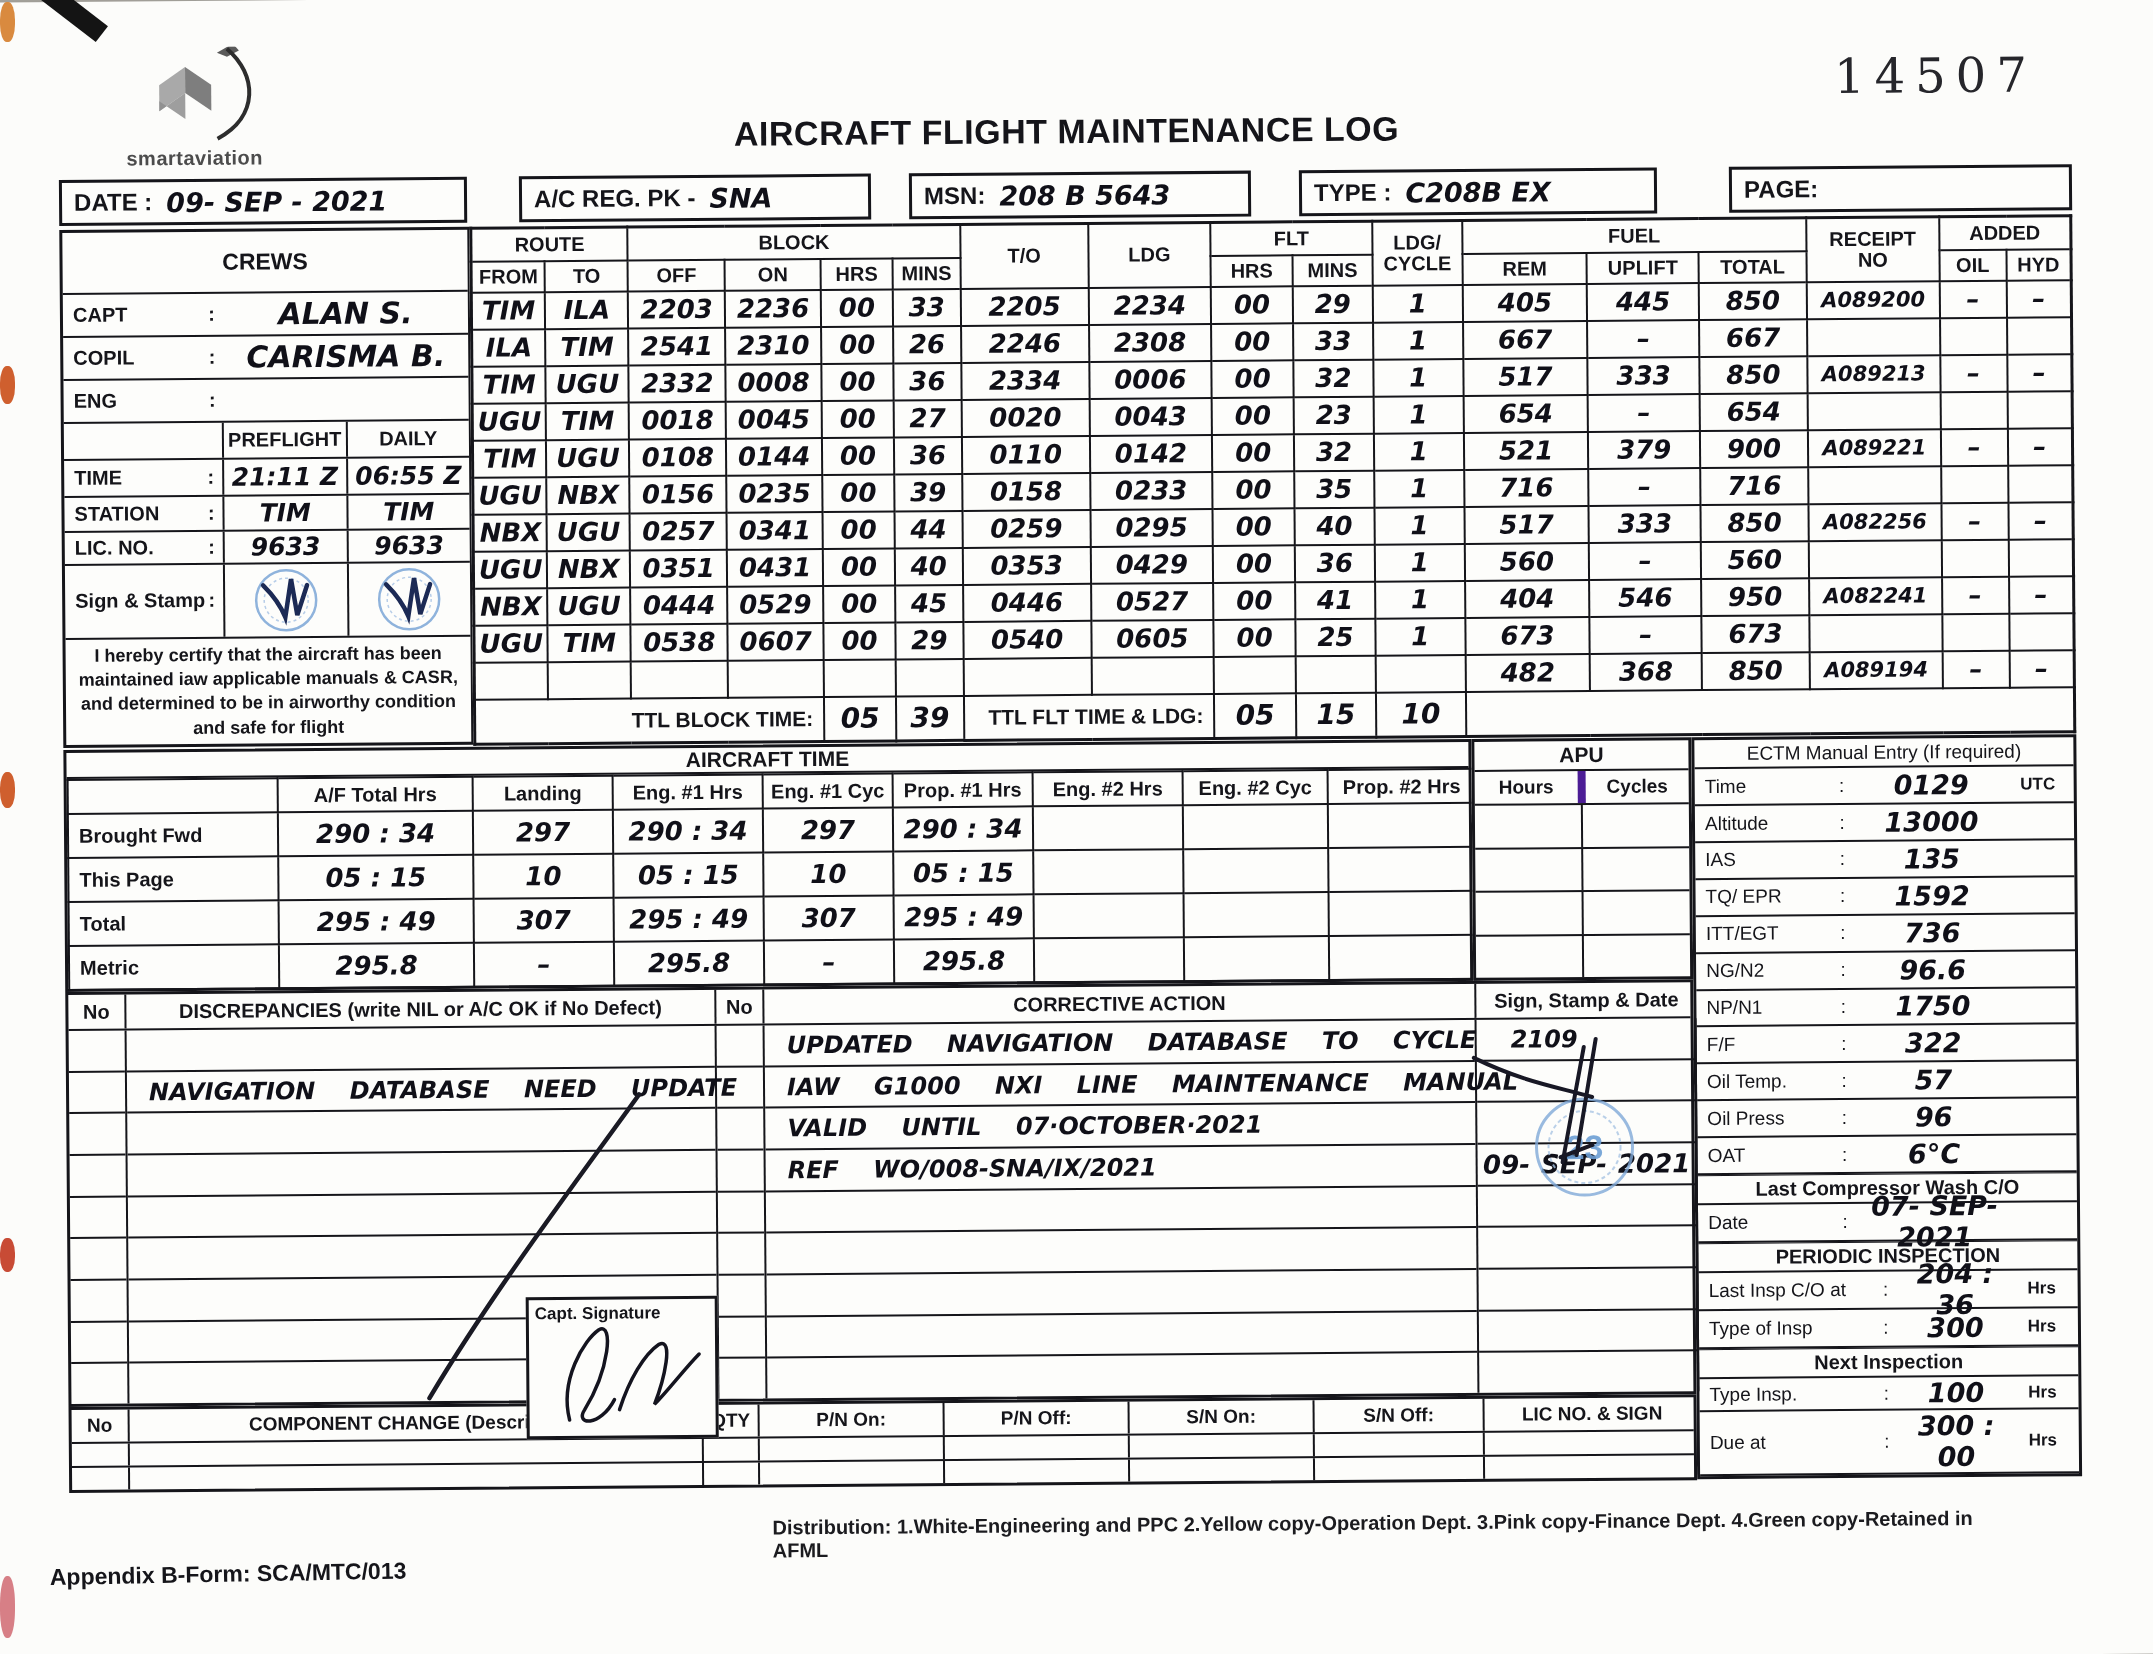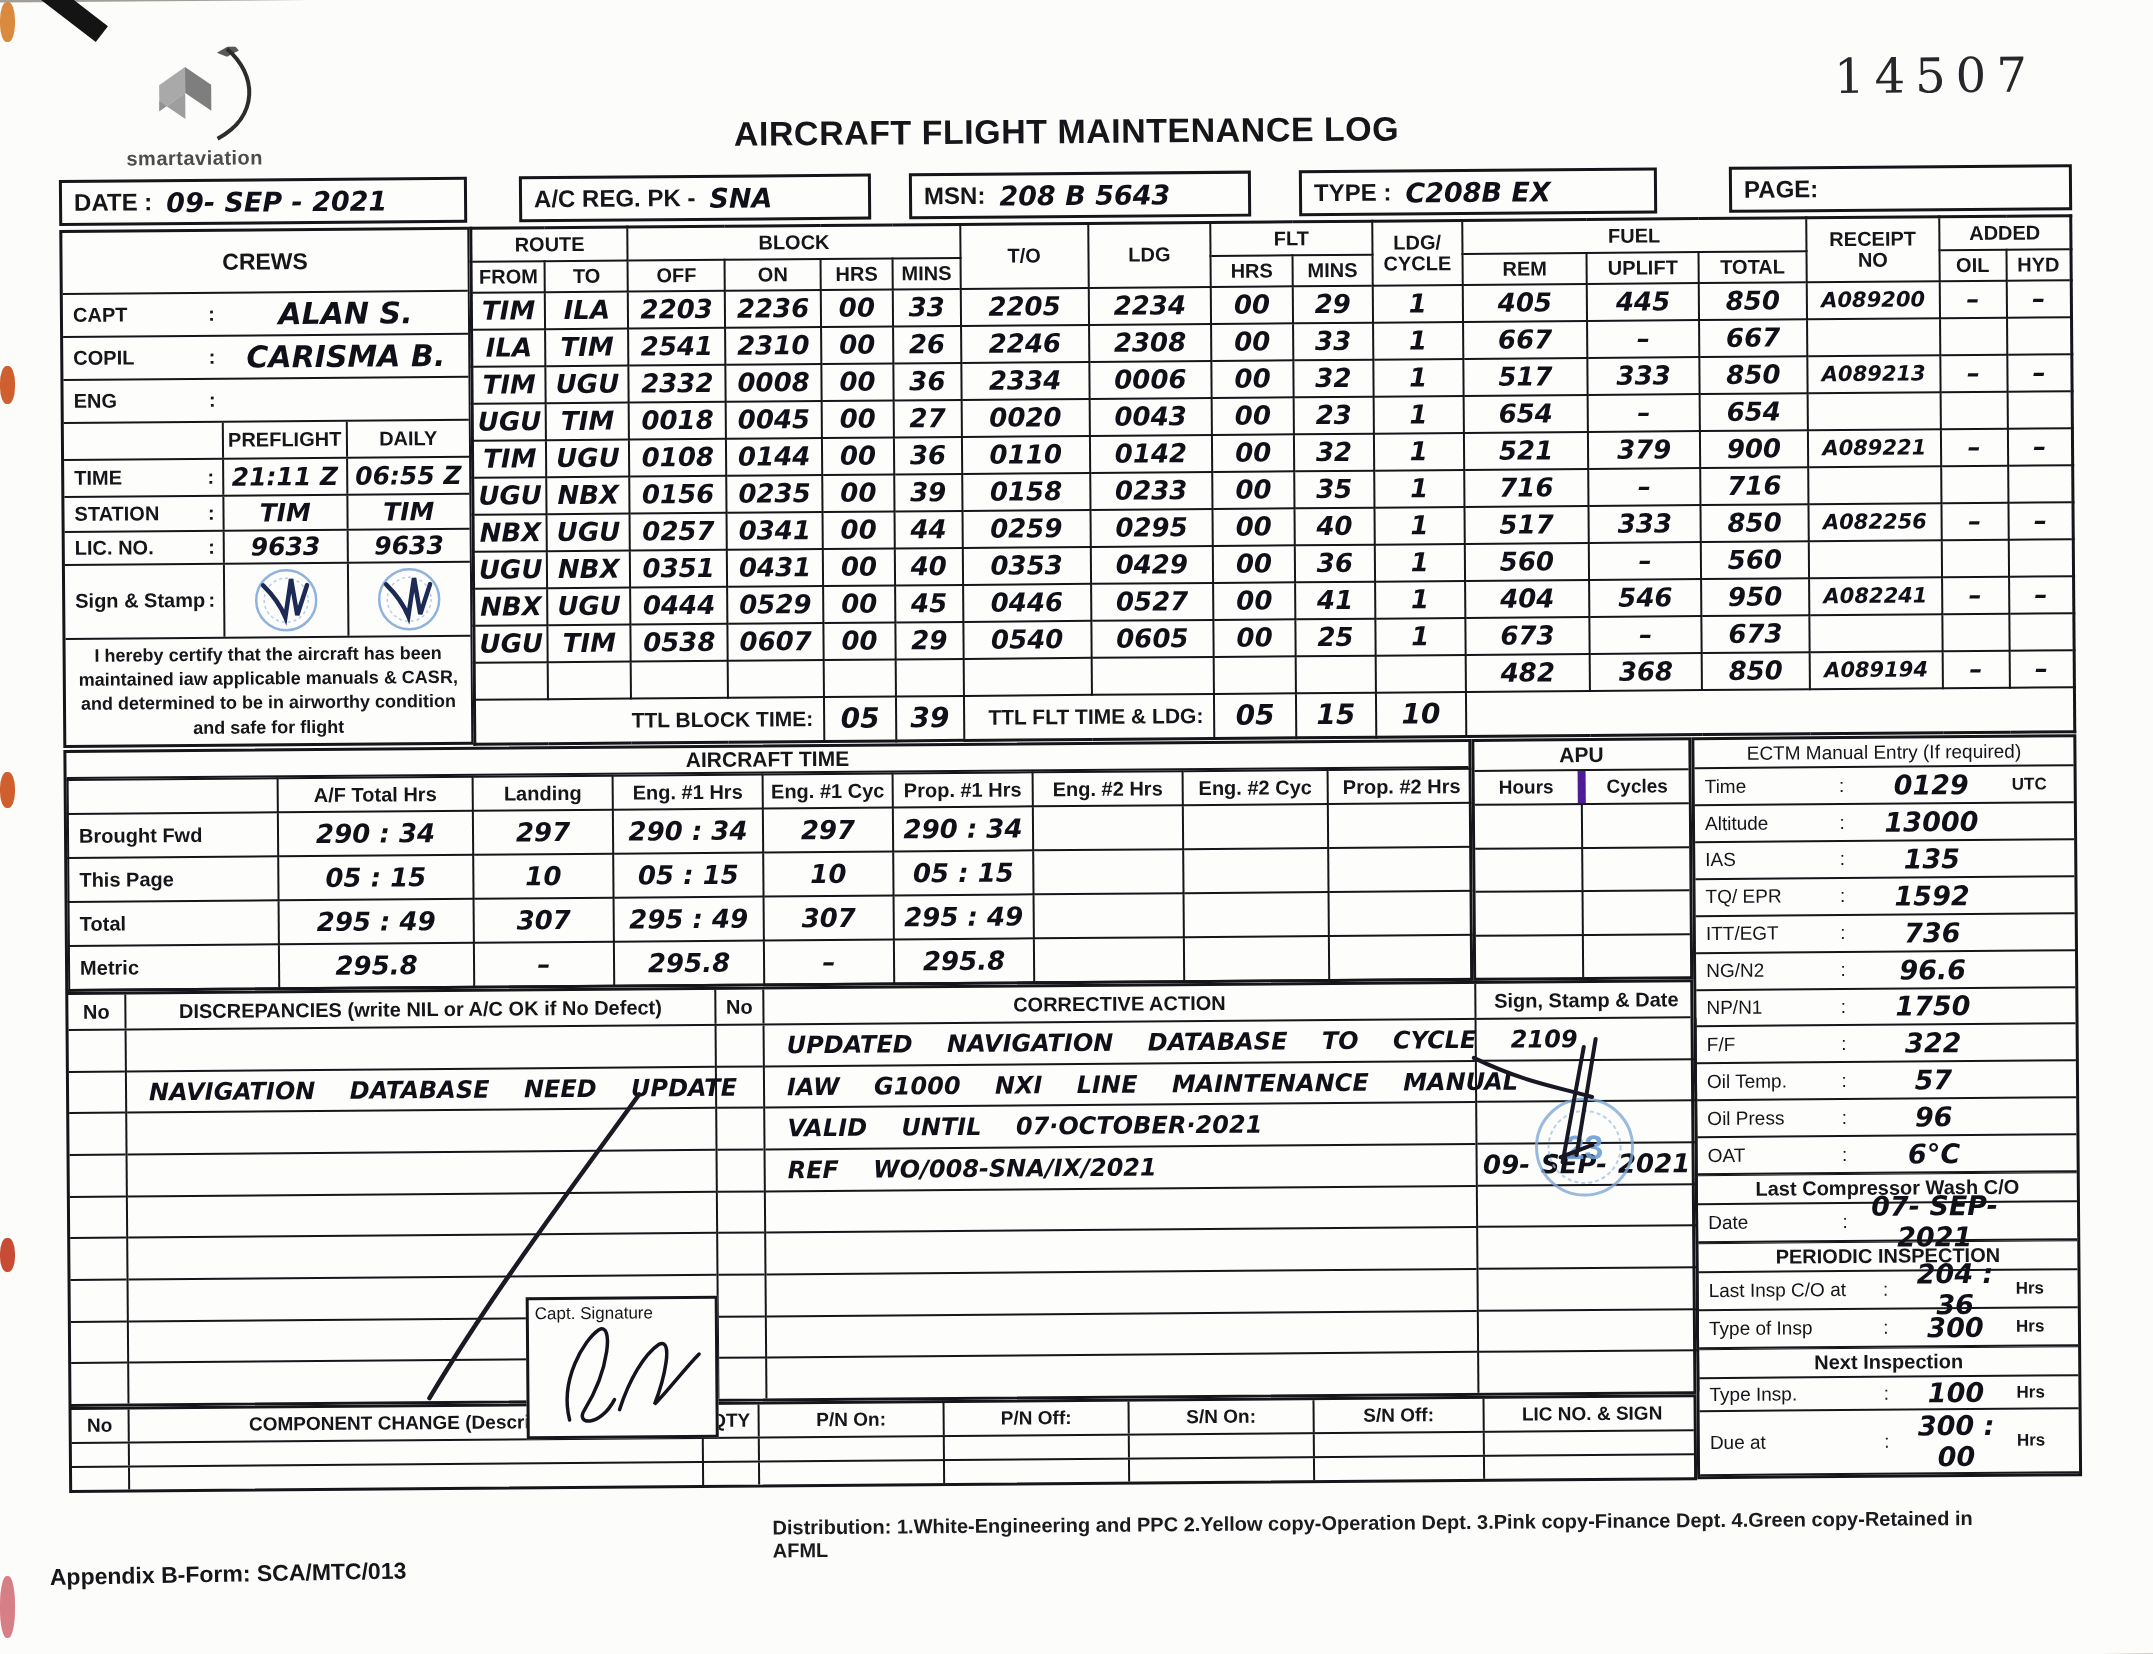--- a/index.html
+++ b/index.html
@@ -63,42 +63,42 @@
 .apu-row span{flex:1}
 .apu-row span:first-child{border-right:2px solid #15151a}
 
 .ectm{position:absolute;left:1700px;top:748px;width:385px;height:742px;border:3px solid #15151a;background:#fdfdfb;display:flex;flex-direction:column}
 .ectm-title{height:30px;display:flex;align-items:center;justify-content:center;font-size:19px;border-bottom:2px solid #15151a}
 .ectm-rows{height:418px;display:flex;flex-direction:column}
 .ectm-row{flex:1;display:flex;align-items:center;padding:0 10px;border-bottom:2px solid #15151a}
 .elabel{width:128px;font-size:19px;flex:none}
 .colon{width:18px;text-align:center;font-size:19px;flex:none}
 .eval{flex:1;text-align:center;font-size:27px}
-.eunit{width:52px;text-align:left;font-size:17px;flex:none;font-weight:bold}
+.eunit{width:52px;text-align:center;font-size:17px;flex:none;font-weight:bold}
 .sec-title{height:30px;flex:none;display:flex;align-items:center;justify-content:center;font-weight:bold;font-size:20px;border-bottom:2px solid #15151a;border-top:1px solid #15151a}
 .fix38{flex:none;height:38px}
 .per .elabel{width:168px}
 
 .disc{position:absolute;left:72px;top:990px;width:1628px;height:415px;border:3px solid #15151a;background:#fdfdfb;display:flex;flex-direction:column}
 .disc-hdr{height:36px;display:flex;border-bottom:2px solid #15151a}
 .dh{display:flex;align-items:center;justify-content:center;font-weight:bold;font-size:20px;border-right:2px solid #15151a}
 .dh:last-child{border-right:none}
 .disc-body{flex:1;display:flex;position:relative}
 .dcol{display:flex;flex-direction:column;border-right:2px solid #15151a}
 .dcol:last-child{border-right:none}
 .dline{flex:1;display:flex;align-items:center;border-bottom:2px solid #15151a;padding-left:22px;font-size:24px;word-spacing:26px;white-space:nowrap}
 .dline:last-child{border-bottom:none}
 .dcol.signcol .dline{justify-content:center;padding-left:0;font-size:26px;word-spacing:2px}
 .w-no{width:58px;flex:none}
 .w-disc{width:590px;flex:none}
 .w-no2{width:48px;flex:none}
 .w-corr{width:712px;flex:none}
 .w-sign{width:220px;flex:none}
 .capt-box{position:absolute;left:455px;top:270px;width:192px;height:142px;border:3px solid #15151a;background:#fdfdfb;z-index:3}
-.capt-box .lbl{position:absolute;left:6px;top:4px;font-size:17px;font-weight:normal}
+.capt-box .lbl{position:absolute;left:6px;top:4px;font-size:17px;font-weight:bold}
 .sig-overlay{position:absolute;pointer-events:none}
 
 .comp{position:absolute;left:72px;top:1405px;width:1628px;height:86px;border:3px solid #15151a;background:#fdfdfb;display:flex;flex-direction:column}
 .comp-hdr{height:34px;display:flex;border-bottom:2px solid #15151a}
 .ch{display:flex;align-items:center;justify-content:center;font-weight:bold;font-size:19px;border-right:2px solid #15151a}
 .ch:last-child{border-right:none}
 .comp-row{flex:1;display:flex;border-bottom:2px solid #15151a}
 .comp-row:last-child{border-bottom:none}
 .cc{border-right:2px solid #15151a;height:100%}
 .cc:last-child{border-right:none}

